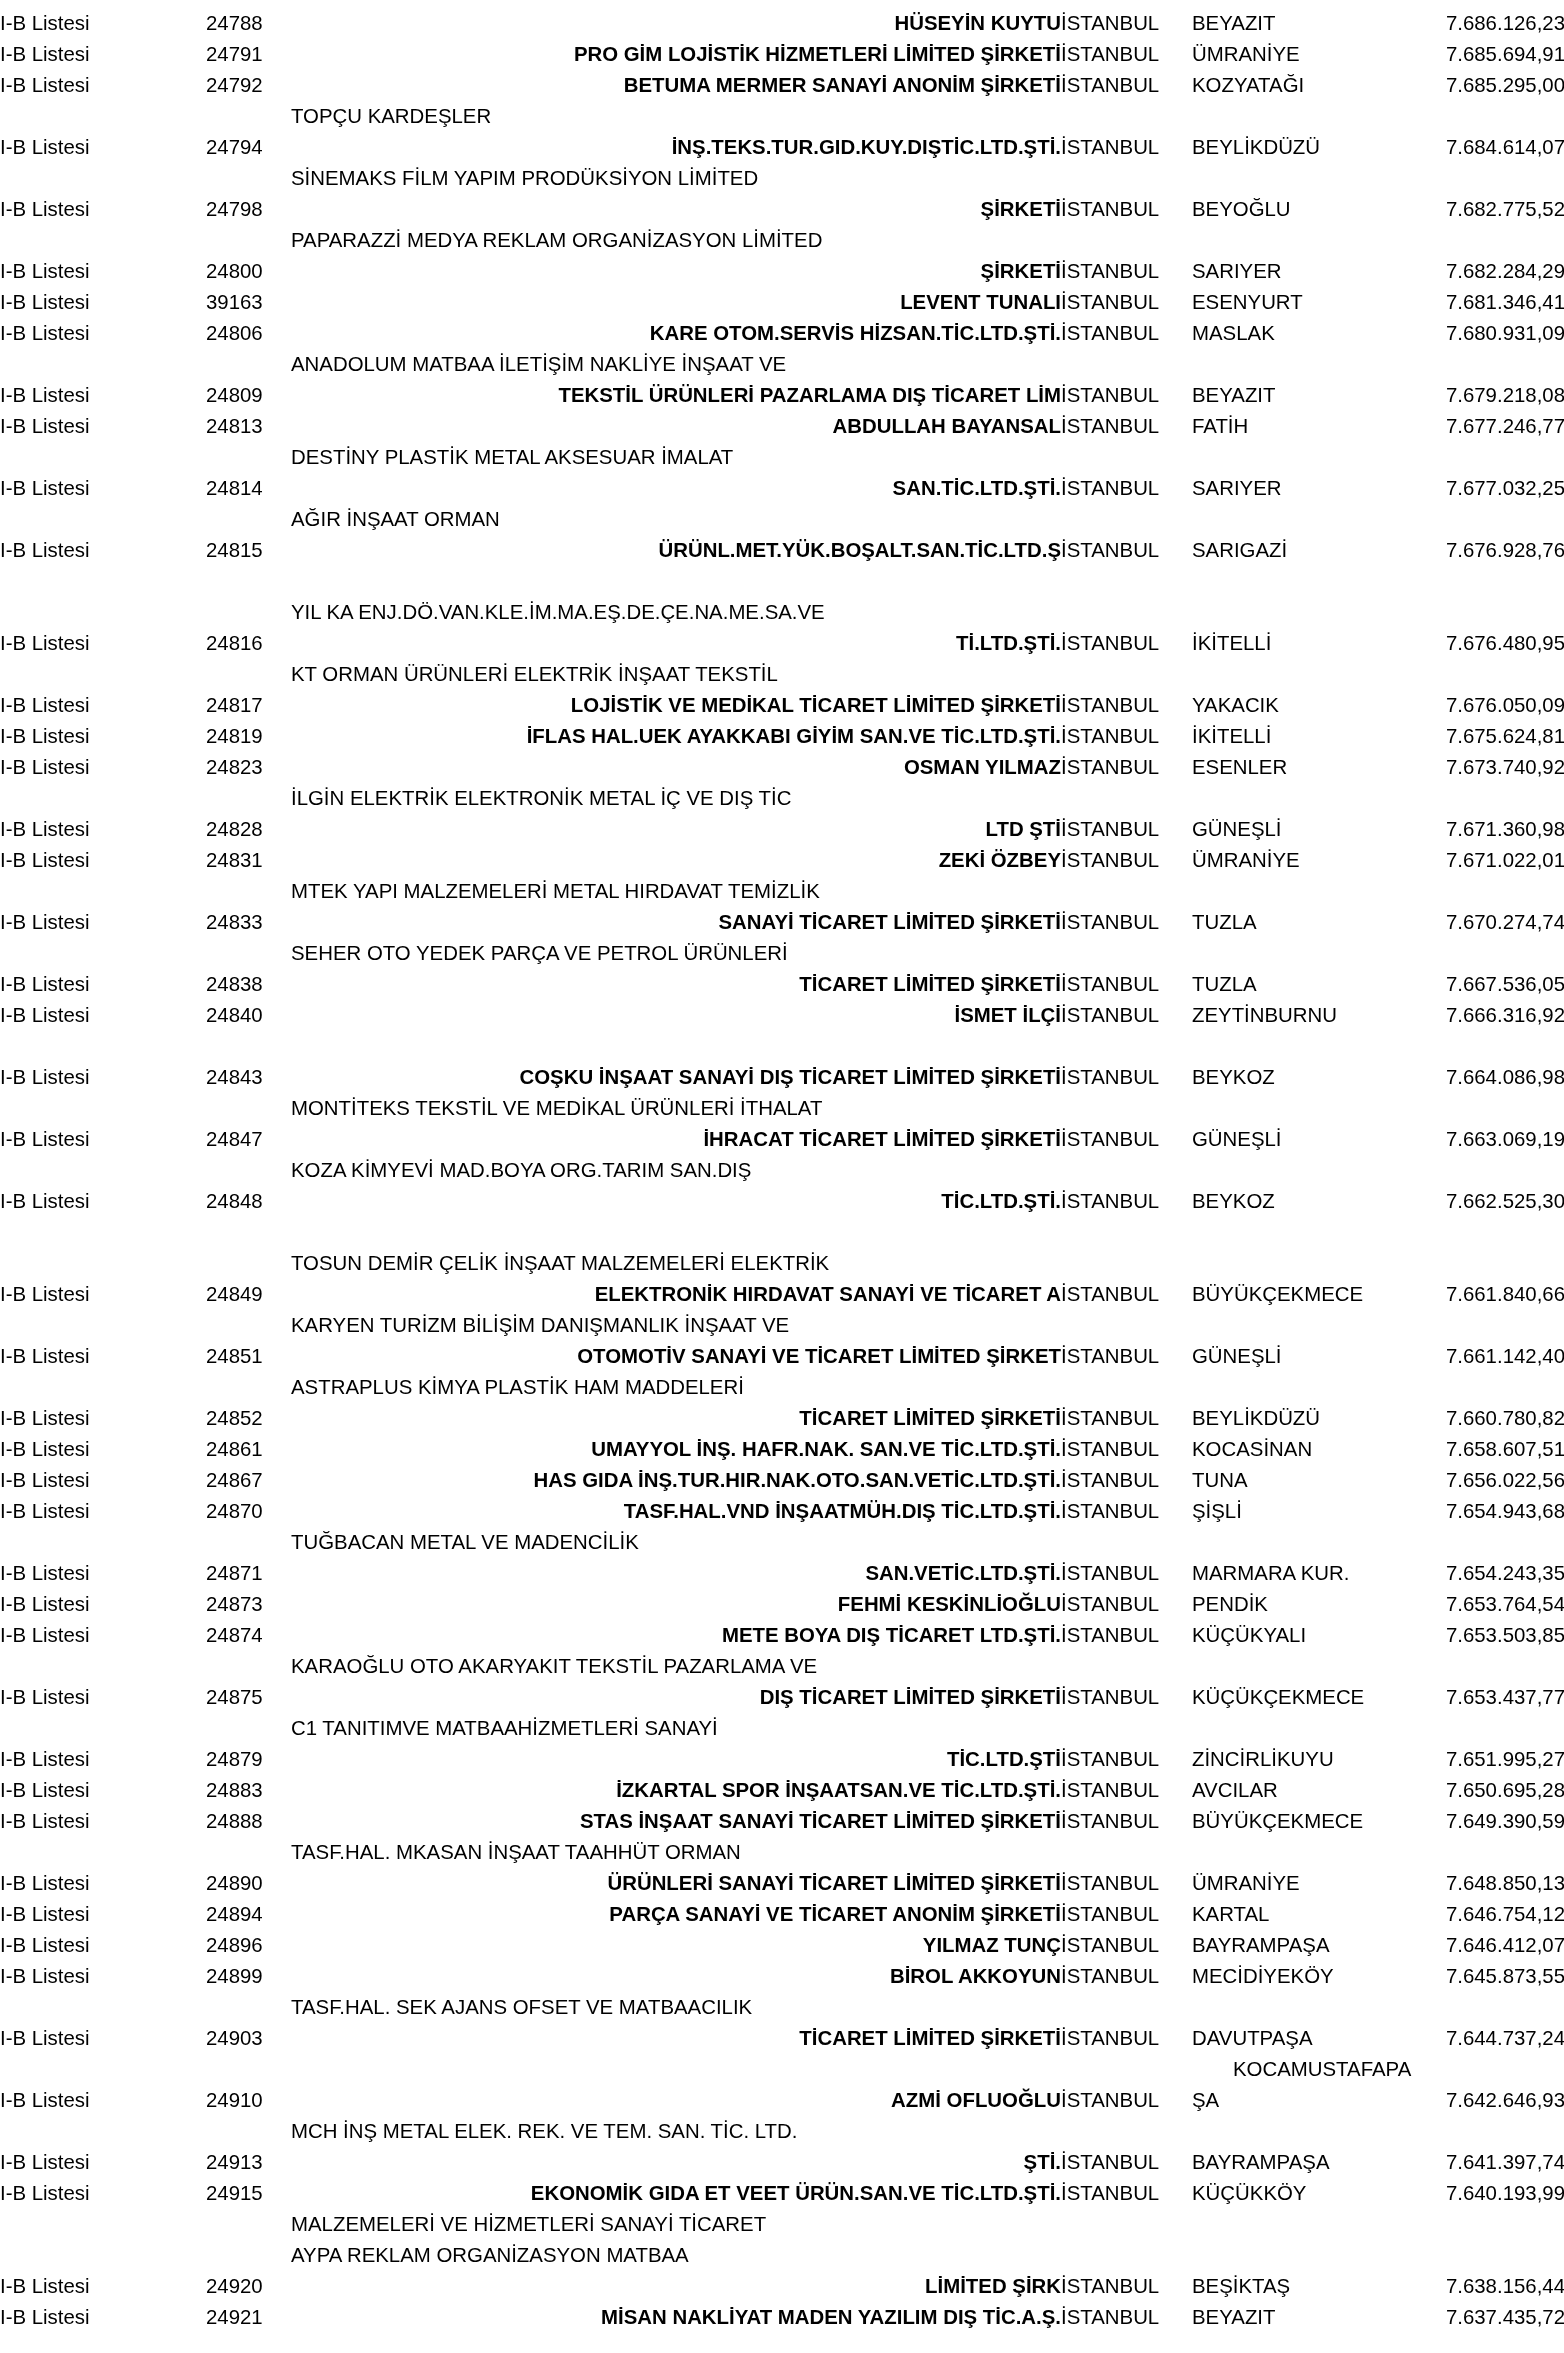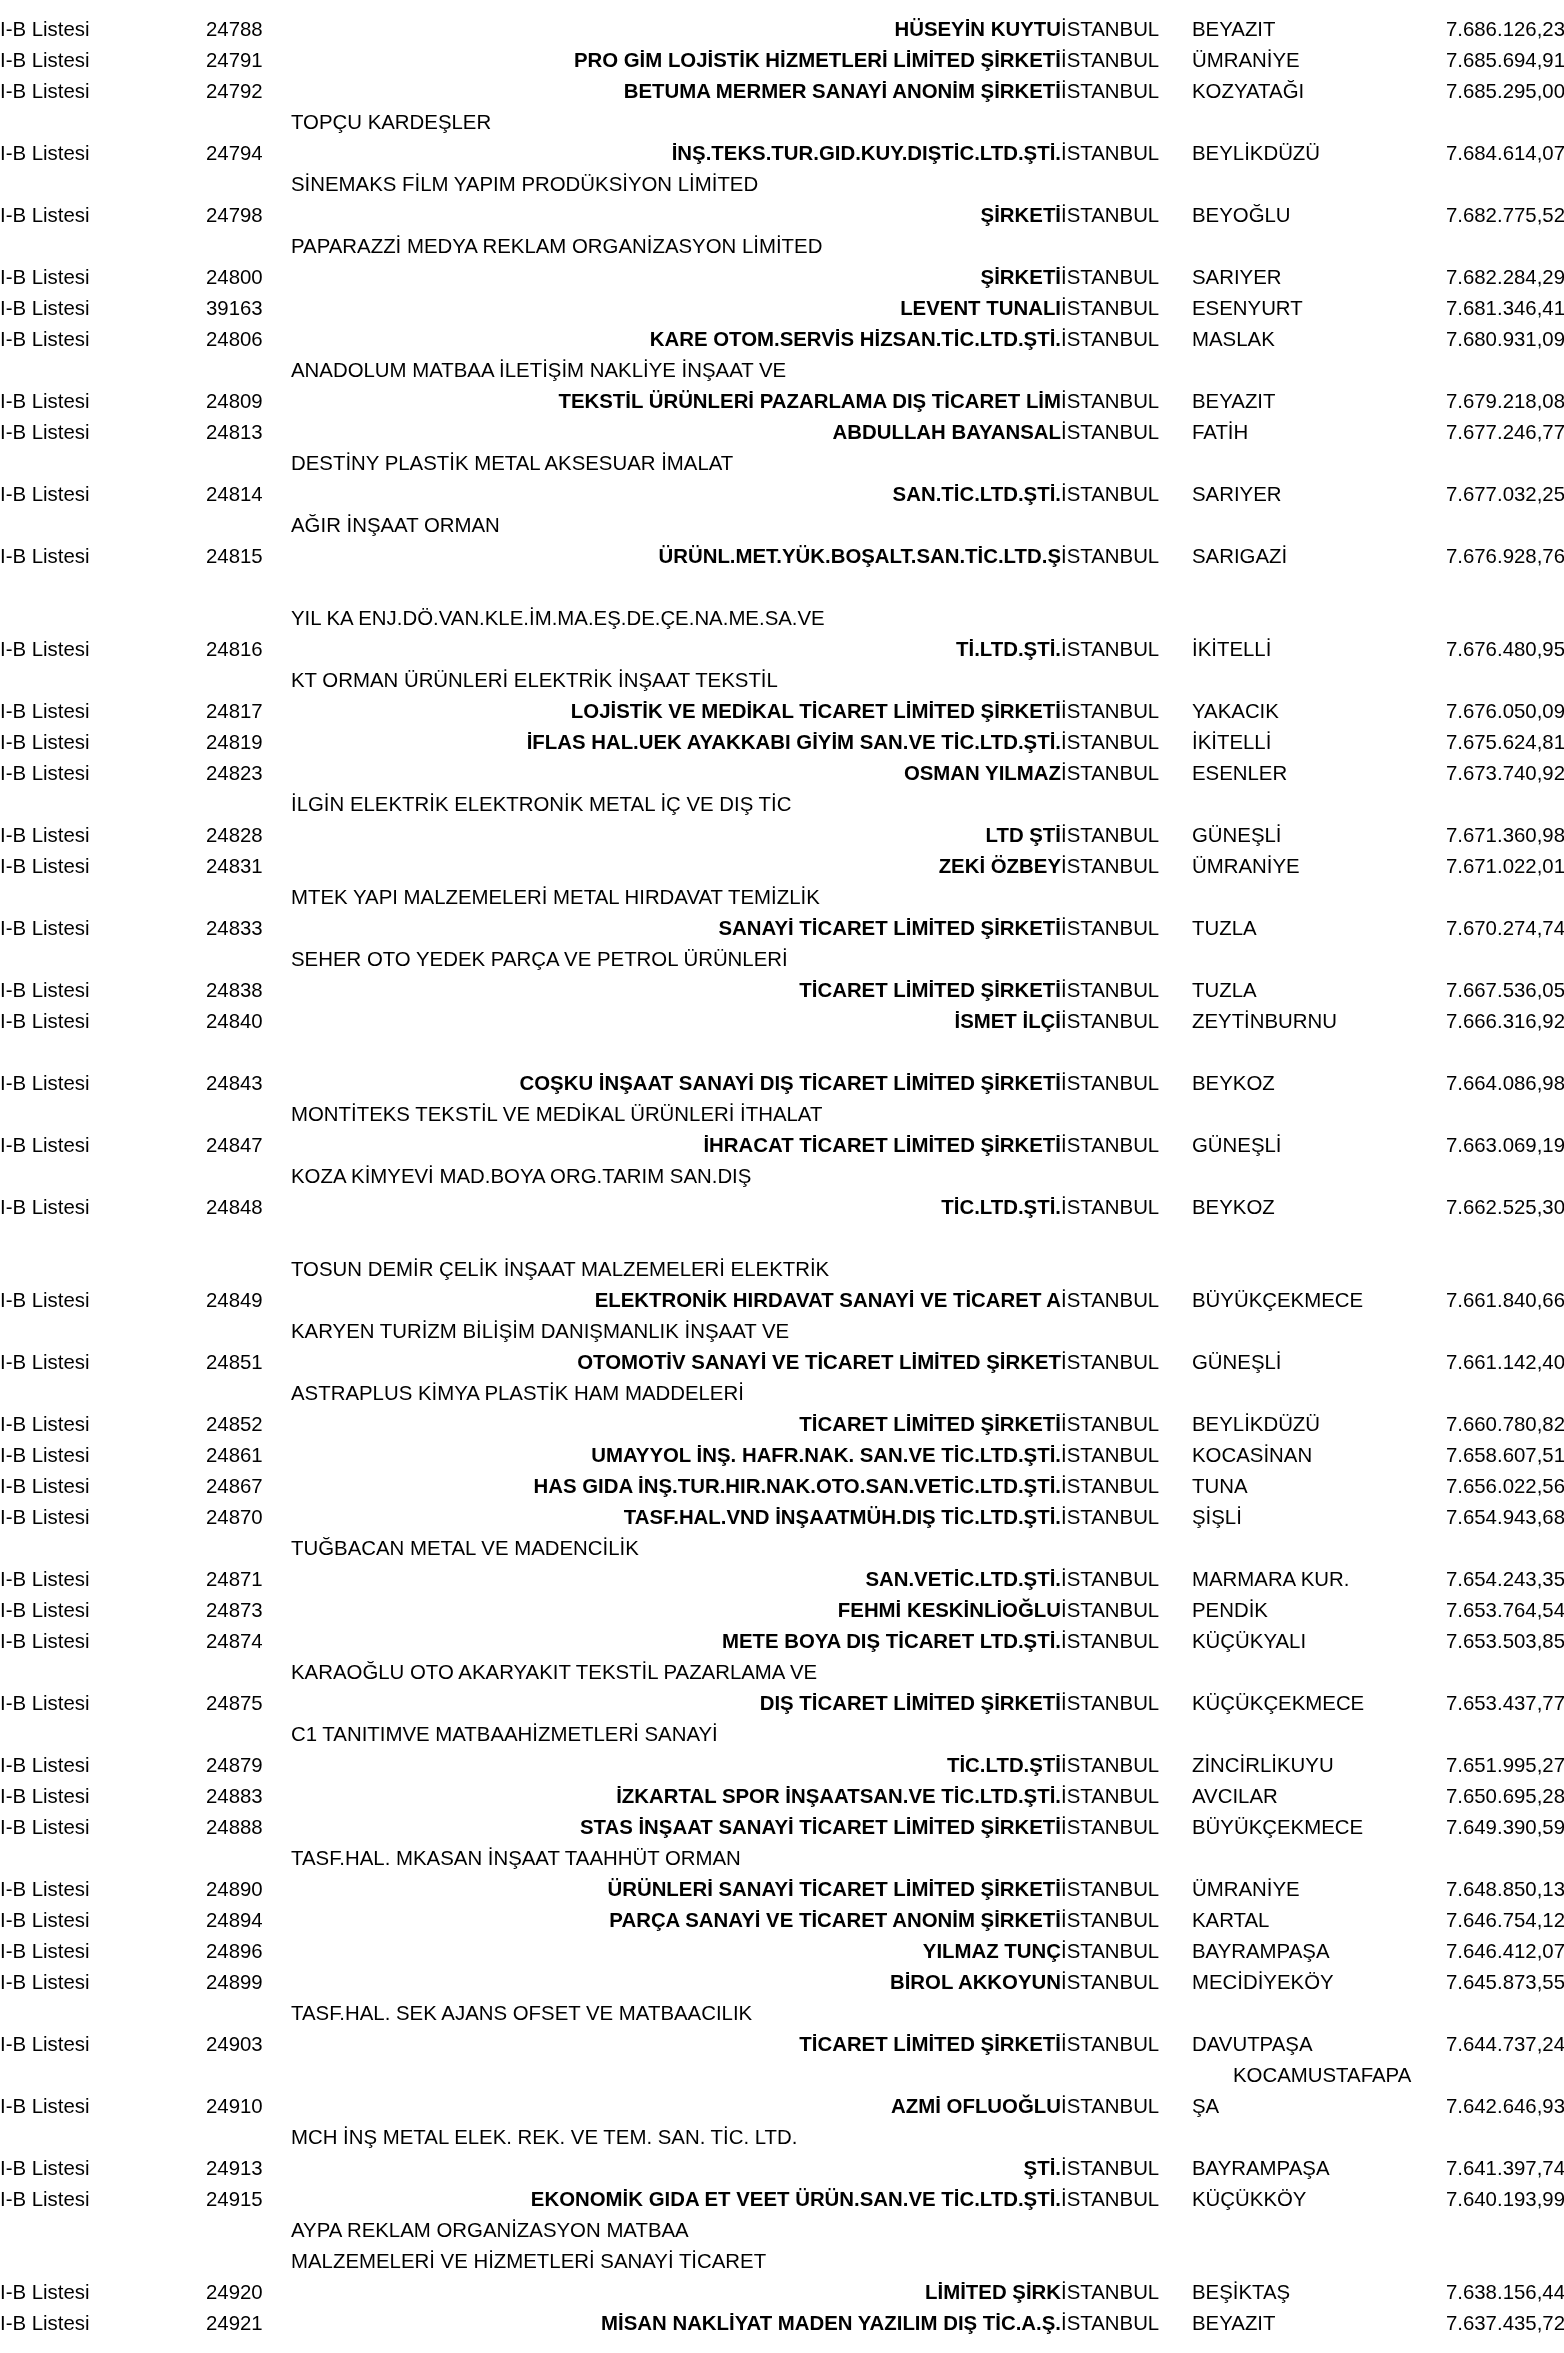--- a/index.html
+++ b/index.html
@@ -11,21 +11,21 @@
     width: 1565px;
     height: 2354px;
     font-family: "Liberation Sans", "DejaVu Sans", sans-serif;
     color: #000000;
     overflow: hidden;
   }
   #sheet {
     position: relative;
     width: 1565px;
     height: 1852px;
-    padding-top: 14px;
+    padding-top: 8px;
     box-sizing: border-box;
   }
   table.ledger {
     width: 1565px;
     border-collapse: collapse;
     table-layout: fixed;
   }
   table.ledger td {
     padding: 0;
     margin: 0;
@@ -693,30 +693,30 @@
           <td class="cell-id">24915</td>
           <td class="cell-name">EKONOMİK GIDA ET VEET ÜRÜN.SAN.VE TİC.LTD.ŞTİ.</td>
           <td class="cell-city">İSTANBUL</td>
           <td class="cell-dist">KÜÇÜKKÖY</td>
           <td class="cell-amount">7.640.193,99</td>
         </tr>
         <tr class="cont-row">
           <td class="cell-list empty">&nbsp;</td>
           <td>&nbsp;</td>
           <td class="cell-id empty">&nbsp;</td>
+          <td class="cell-cont">MALZEMELERİ VE HİZMETLERİ SANAYİ TİCARET</td>
+          <td class="cell-city empty">&nbsp;</td>
+          <td class="cell-dist empty">&nbsp;</td>
+          <td class="cell-amount empty">&nbsp;</td>
+        </tr>
+        <tr class="cont-row">
+          <td class="cell-list empty">&nbsp;</td>
+          <td>&nbsp;</td>
+          <td class="cell-id empty">&nbsp;</td>
           <td class="cell-cont">AYPA REKLAM ORGANİZASYON MATBAA</td>
-          <td class="cell-city empty">&nbsp;</td>
-          <td class="cell-dist empty">&nbsp;</td>
-          <td class="cell-amount empty">&nbsp;</td>
-        </tr>
-        <tr class="cont-row">
-          <td class="cell-list empty">&nbsp;</td>
-          <td>&nbsp;</td>
-          <td class="cell-id empty">&nbsp;</td>
-          <td class="cell-cont">MALZEMELERİ VE HİZMETLERİ SANAYİ TİCARET</td>
           <td class="cell-city empty">&nbsp;</td>
           <td class="cell-dist empty">&nbsp;</td>
           <td class="cell-amount empty">&nbsp;</td>
         </tr>
         <tr>
           <td class="cell-list">I-B Listesi</td>
           <td>&nbsp;</td>
           <td class="cell-id">24920</td>
           <td class="cell-name">LİMİTED ŞİRK</td>
           <td class="cell-city">İSTANBUL</td>

